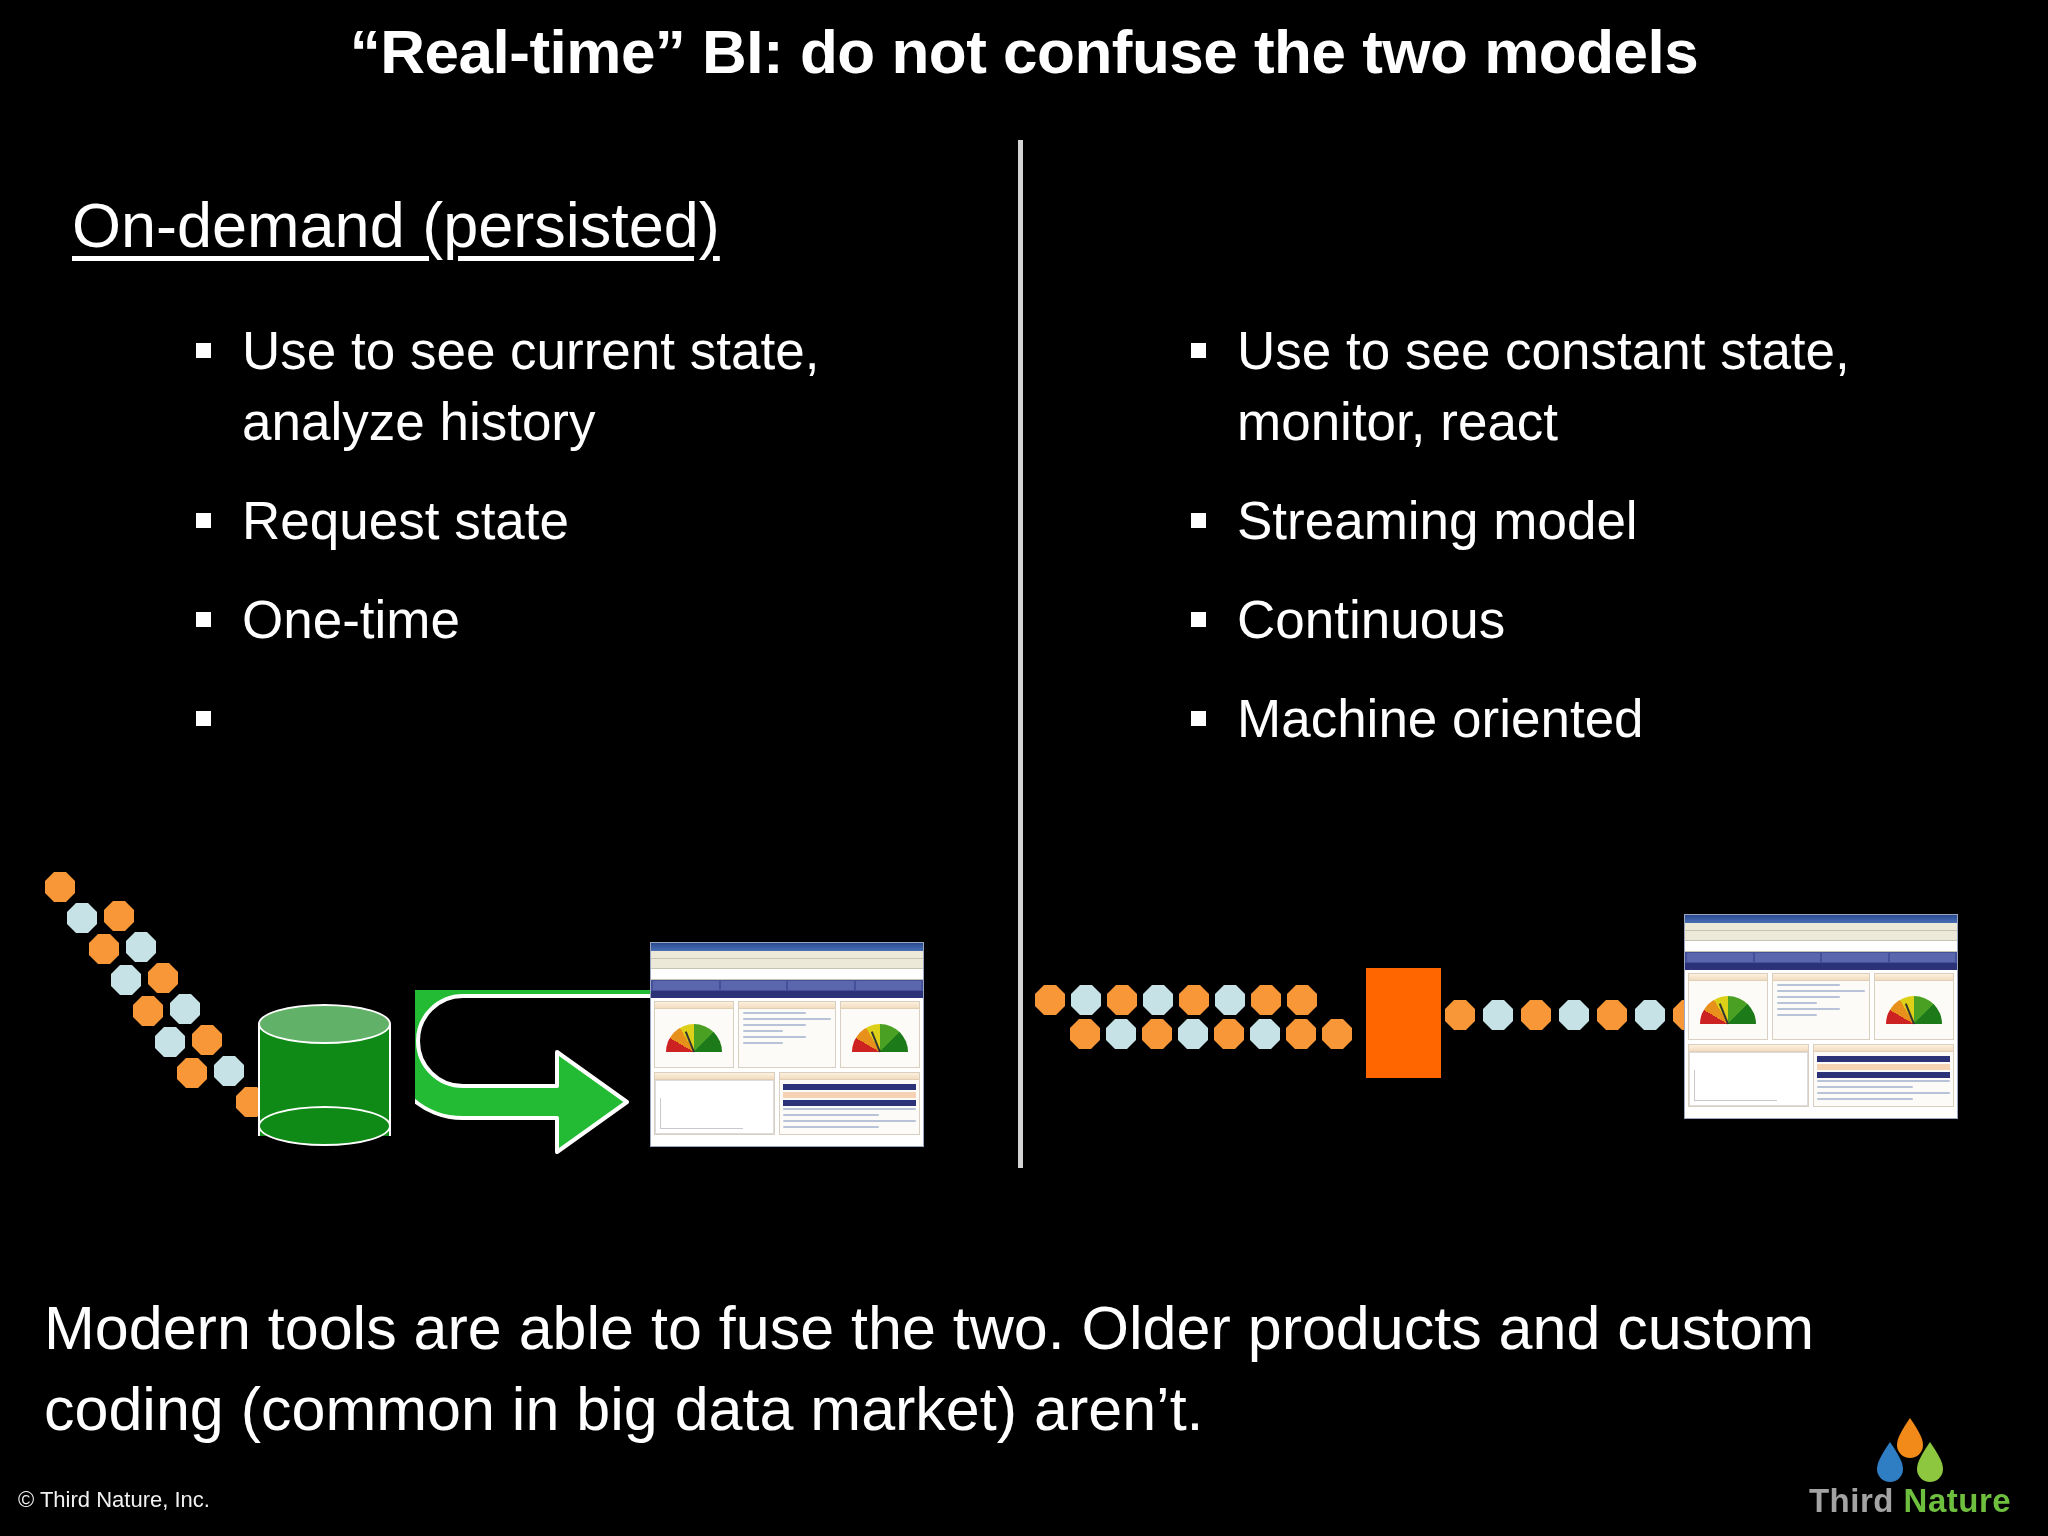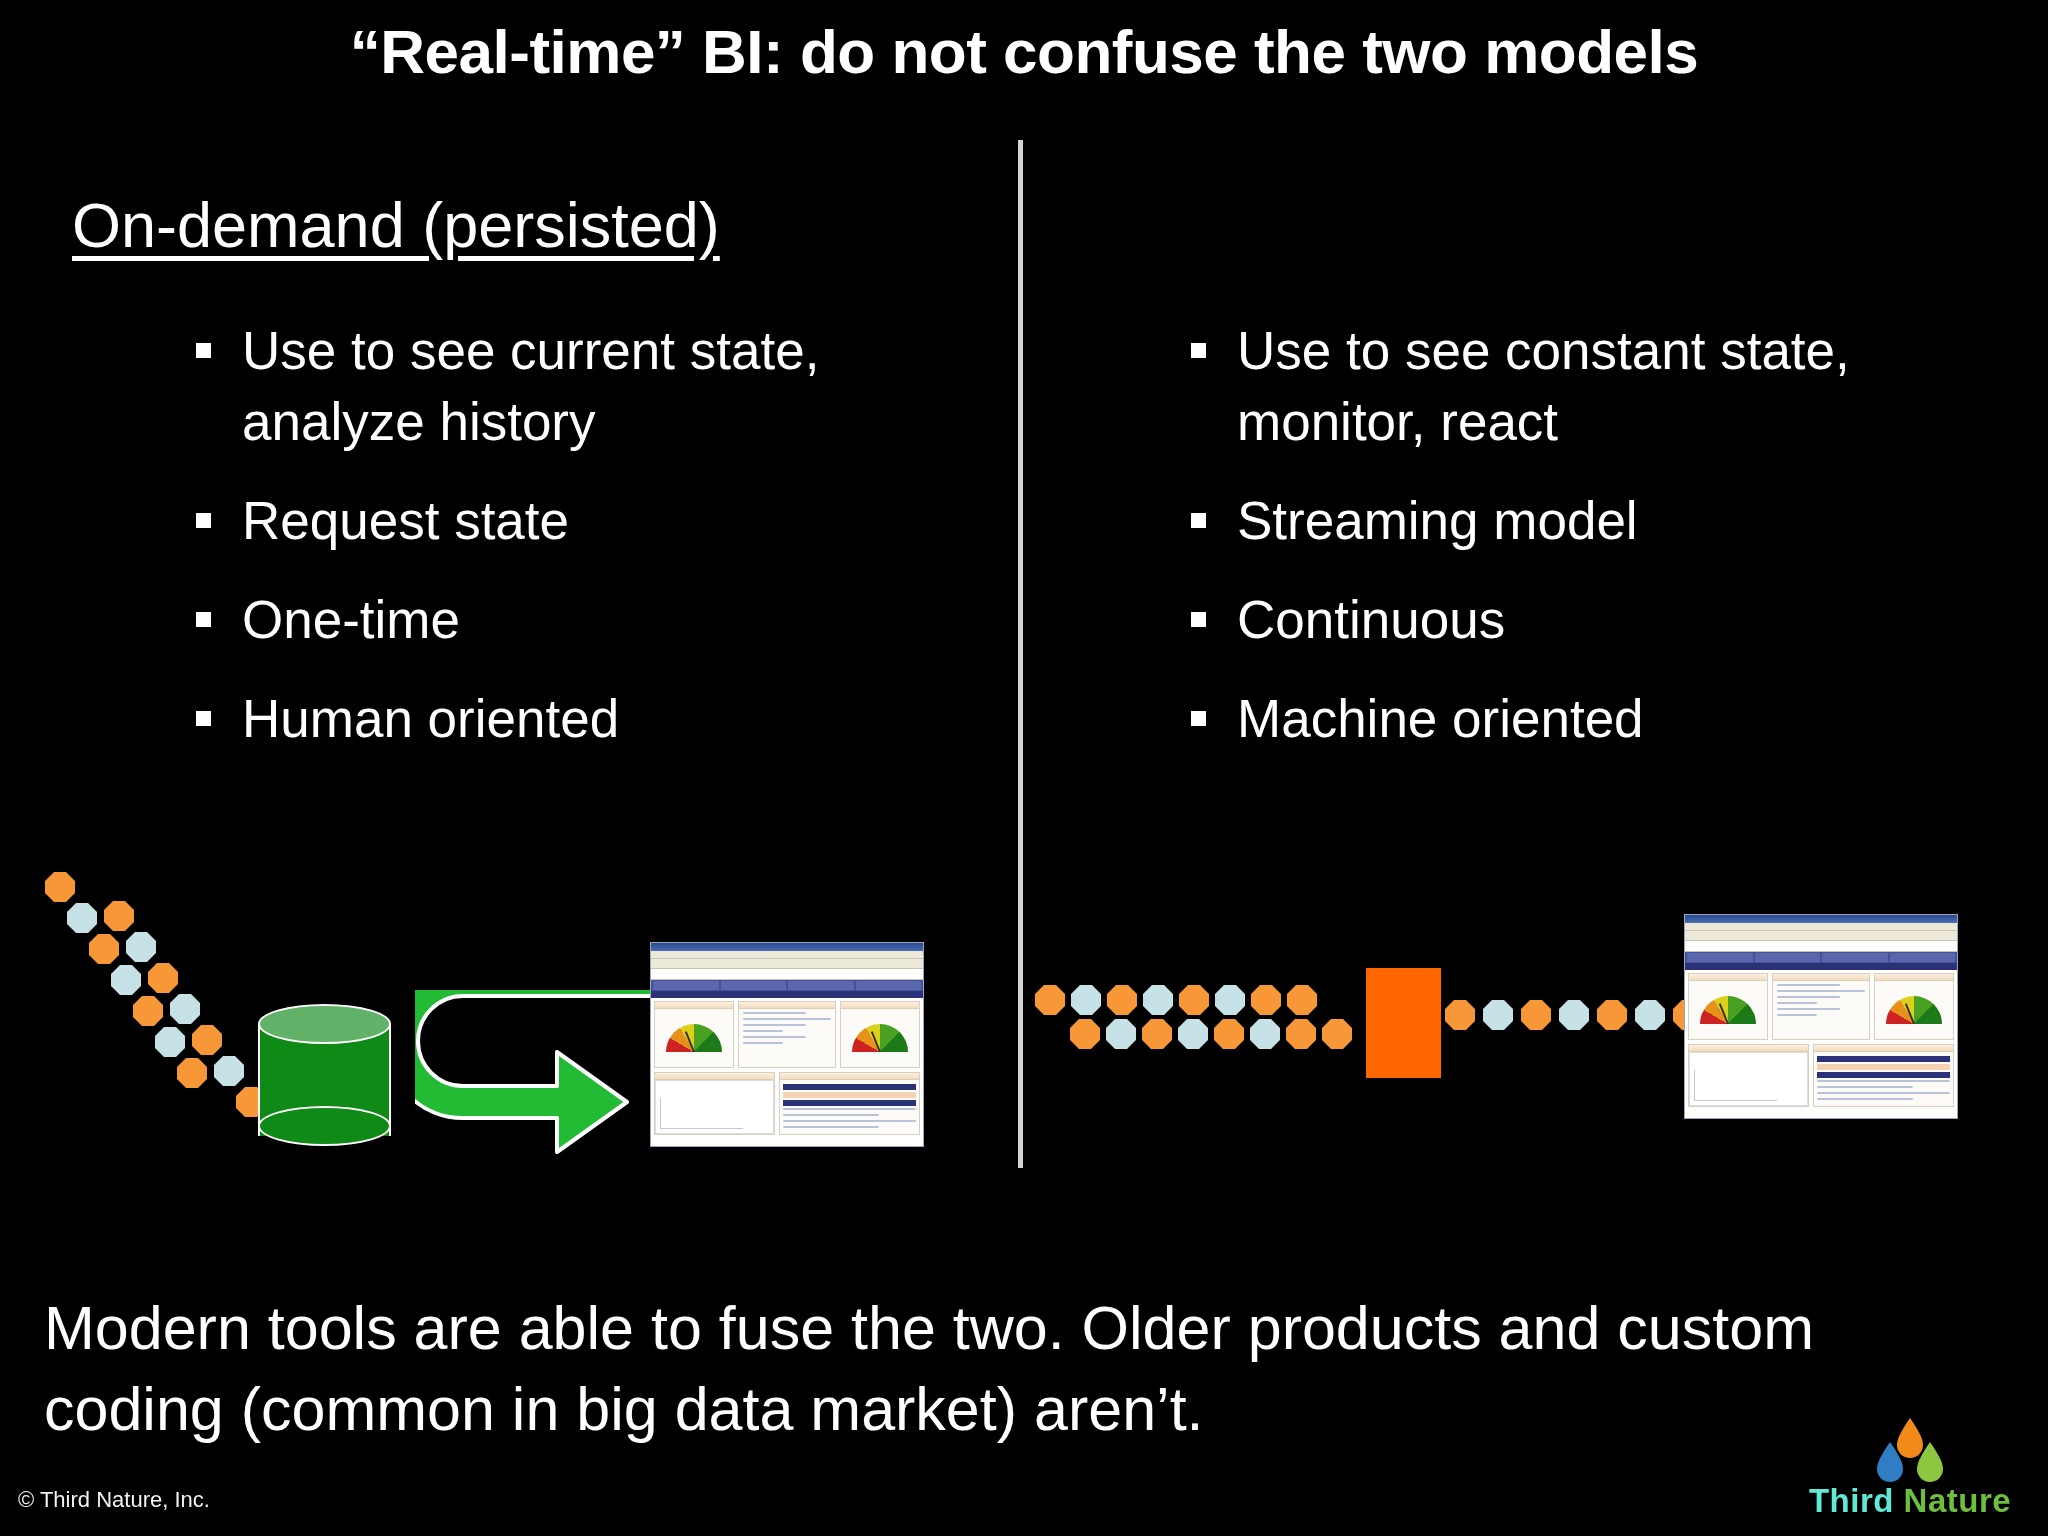--- a/index.html
+++ b/index.html
@@ -260,21 +260,21 @@
   #logo-text {
     position: absolute;
     left: 0;
     top: 70px;
     width: 240px;
     text-align: center;
     font-size: 33px;
     font-weight: bold;
     letter-spacing: 0.5px;
   }
-  #logo-text .t-third  { color: #5eead4; }
+  #logo-text .t-third  { color: #a3a3a3; }
   #logo-text .t-nature { color: #6fbf3f; }
 </style>
 </head>
 <body>
 
 <div id="slide">
 
   <div id="slide-title">“Real-time” BI: do not confuse the two models</div>
 
   <div class="divider"></div>
@@ -290,21 +290,20 @@
     <li class="bullet-item">
       <span class="bullet-marker"></span>
       <span>Request state</span>
     </li>
     <li class="bullet-item">
       <span class="bullet-marker"></span>
       <span>One-time</span>
     </li>
     <li class="bullet-item">
       <span class="bullet-marker"></span>
-      <span>Human oriented</span>
     </li>
   </ul>
 
   <ul id="bullets-right" class="bullet-list">
     <li class="bullet-item">
       <span class="bullet-marker"></span>
       <span>Use to see constant state, monitor, react</span>
     </li>
     <li class="bullet-item">
       <span class="bullet-marker"></span>

